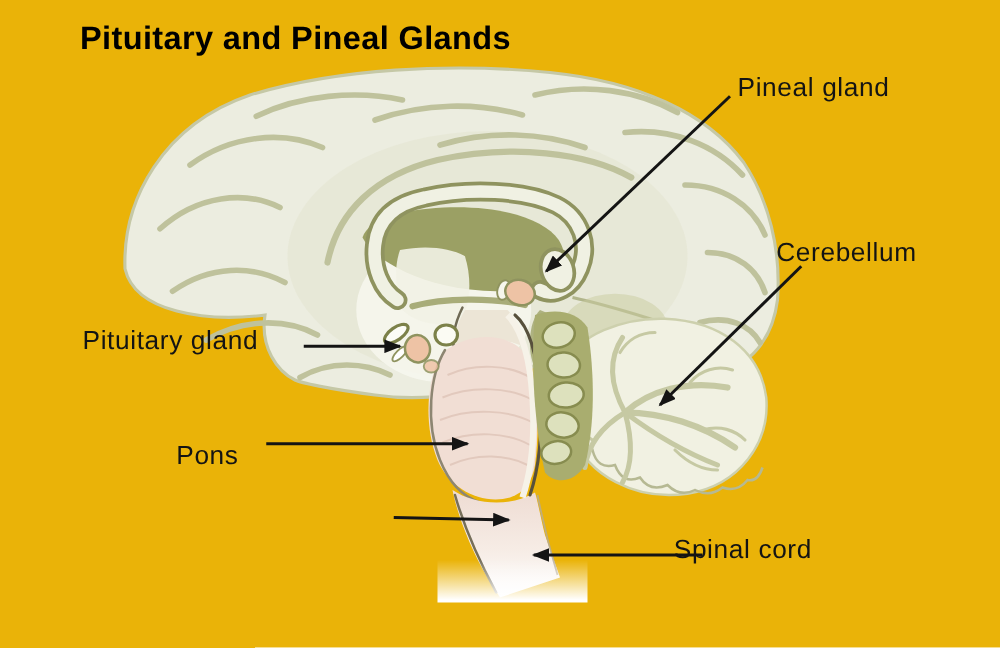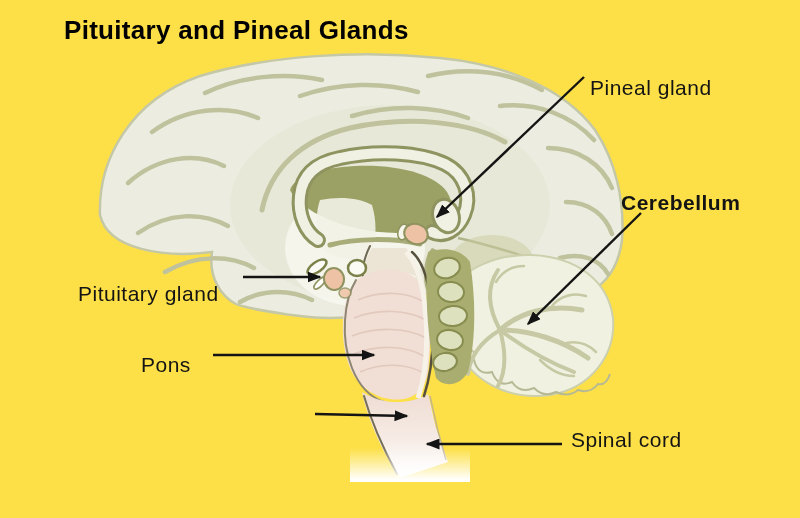--- a/index.html
+++ b/index.html
@@ -1,33 +1,33 @@
 <!DOCTYPE html>
 <html><head>
 <meta charset="utf-8">
 <style>
   html,body{margin:0;padding:0;background:#ffffff;}
   .canvas{
-    position:relative;width:800px;height:518px;background:#fde047;
+    position:relative;width:800px;height:518px;background:#eab308;
     overflow:hidden;font-family:"Liberation Sans",sans-serif;
   }
   .fig-title{
     position:absolute;left:64px;top:15px;font-size:26px;font-weight:bold;
     color:#000;letter-spacing:.3px;white-space:nowrap;
   }
   .label{
     position:absolute;font-size:21px;letter-spacing:.5px;color:#141414;
     white-space:nowrap;line-height:1.15;
   }
-  .label.pineal    {left:590px;top:76px;}
-  .label.cerebellum{left:621px;top:191px;font-weight:bold;}
-  .label.pituitary {left:78px; top:261px;margin-top:21px;}
+  .label.pineal    {left:590px;top:59px;}
+  .label.cerebellum{left:621px;top:191px;}
+  .label.pituitary {left:66px; top:261px;}
   .label.pons      {left:141px;top:353px;}
   .label.medulla   {left:88px; top:402px;}
-  .label.spinal    {left:571px;top:428px;}
+  .label.spinal    {left:539px;top:428px;}
   svg.brain{position:absolute;left:0;top:0;}
 </style>
 </head>
 <body>
 
 <div class="canvas">
 
   <svg class="brain" width="800" height="518" viewBox="0 0 800 518">
     <defs>
       <marker id="ah" markerUnits="userSpaceOnUse" markerWidth="15" markerHeight="11" refX="12.5" refY="5.5" orient="auto">

